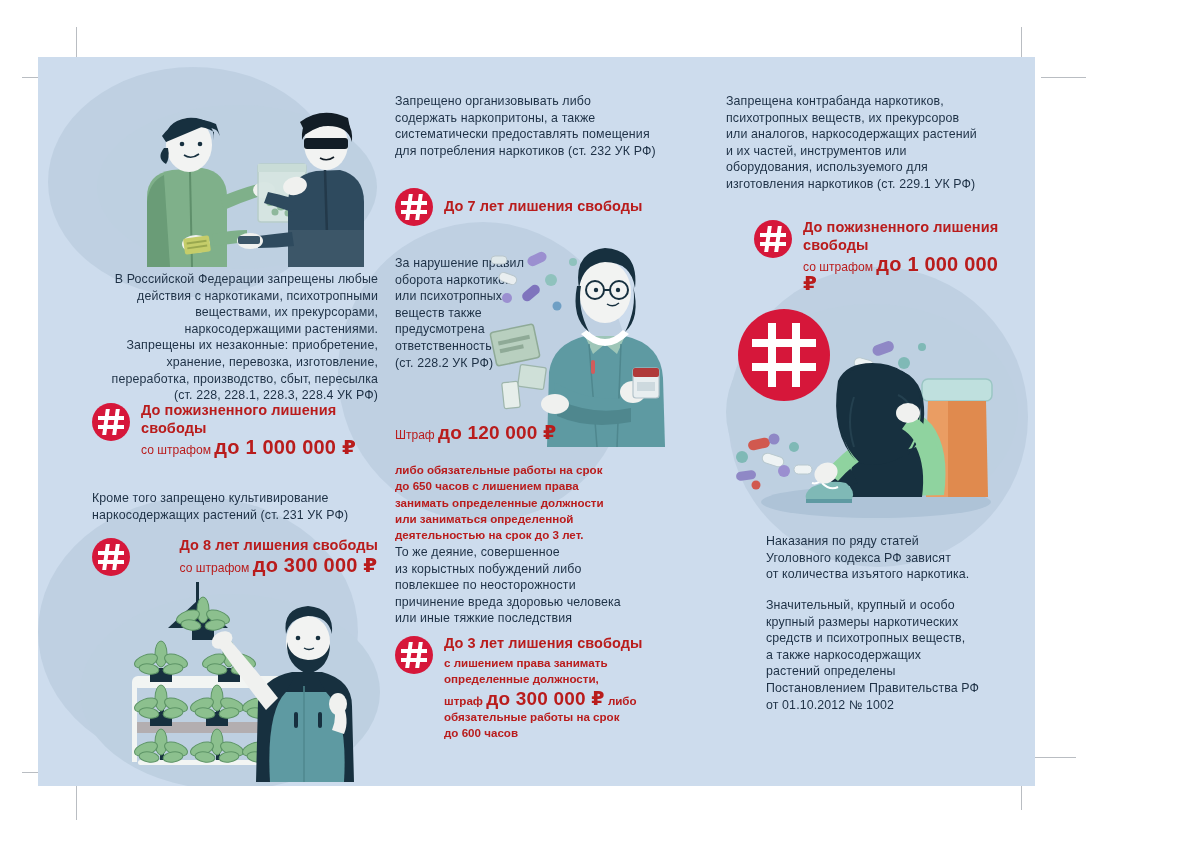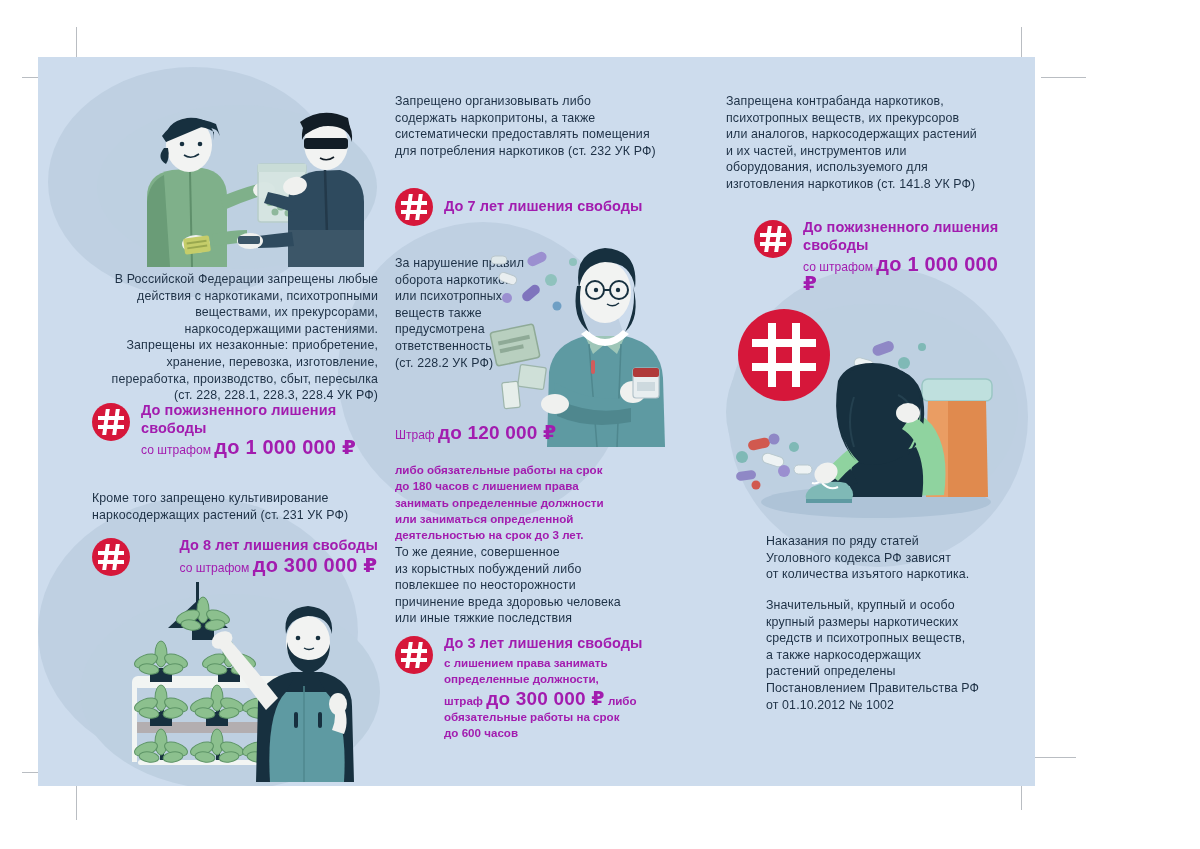--- a/index.html
+++ b/index.html
@@ -31,21 +31,21 @@
   .badge{
     flex:0 0 auto;width:38px;height:38px;border-radius:50%;
     background:#d6173a;position:relative;margin-top:1px;
   }
   .badge i{position:absolute;background:#ffffff;display:block;}
   .badge .v1{left:12px;top:6px;width:4px;height:26px;transform:skewX(-8deg);}
   .badge .v2{left:22px;top:6px;width:4px;height:26px;transform:skewX(-8deg);}
   .badge .h1{left:6px;top:13px;width:26px;height:4px;}
   .badge .h2{left:6px;top:22px;width:26px;height:4px;}
 
-  .ptext{color:#a21caf;}
+  .ptext{color:#b91c1c;}
   .p-head{font-size:14.5px;font-weight:bold;line-height:17.5px;letter-spacing:0.005em;}
   .p-sub{font-size:12.1px;line-height:16px;font-weight:400;margin-top:2px;}
   .p-sub b{font-size:20px;font-weight:bold;letter-spacing:0.01em;}
   .p-lines{font-size:11.6px;line-height:16.2px;font-weight:600;white-space:pre-line;margin-top:2px;}
   .fine-lead{font-size:12px;font-weight:400;}
   .fine-amt{font-size:19px;font-weight:bold;letter-spacing:0.01em;}
 
   .illus{position:absolute;}
   svg{display:block;overflow:visible;}
 </style>
@@ -375,21 +375,21 @@
         <rect x="148" y="136" width="26" height="9" rx="2" fill="#b03a3a"></rect>
         <rect x="152" y="150" width="18" height="9" fill="#cdd9de"></rect>
 
         <rect x="106" y="128" width="4" height="14" rx="2" fill="#d15c5c"></rect>
       </svg>
     </div>
 
     <div class="fine-text ptext" style="position:absolute;left:0px;top:352px;width:250px;">
       <div><span class="fine-lead">Штраф </span><span class="fine-amt">до 120 000 ₽</span></div>
       <div class="p-lines">либо обязательные работы на срок
-до 180 часов с лишением права
+до 650 часов с лишением права
 занимать определенные должности
 или заниматься определенной
 деятельностью на срок до 3 лет.</div>
     </div>
 
     <div class="body-text" style="position:absolute;left:0px;top:487px;width:290px;">То же деяние, совершенное
 из корыстных побуждений либо
 повлекшее по неосторожности
 причинение вреда здоровью человека
 или иные тяжкие последствия</div>
@@ -412,21 +412,21 @@
     </div>
   </div>
 
   <div class="col c3">
 
     <div class="body-text" style="position:absolute;left:0px;top:36px;width:292px;">Запрещена контрабанда наркотиков,
 психотропных веществ, их прекурсоров
 или аналогов, наркосодержащих растений
 и их частей, инструментов или
 оборудования, используемого для
-изготовления наркотиков (ст. 141.8 УК РФ)</div>
+изготовления наркотиков (ст. 229.1 УК РФ)</div>
 
     <div class="penalty" style="position:absolute;left:28px;top:162px;width:264px;">
       <div class="badge">
           <i class="h1"></i>
           <i class="h2"></i>
           <i class="v1"></i>
           <i class="v2"></i>
         </div>
       <div class="ptext">
         <div class="p-head">До пожизненного

